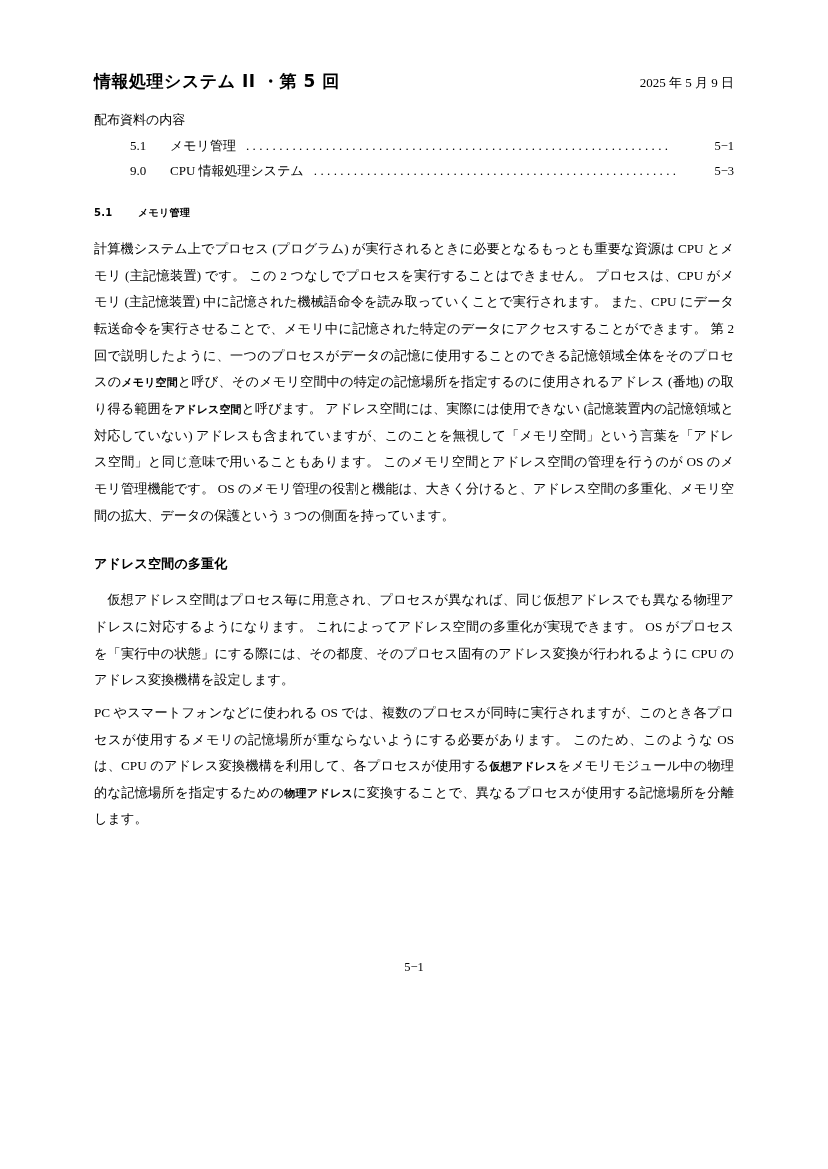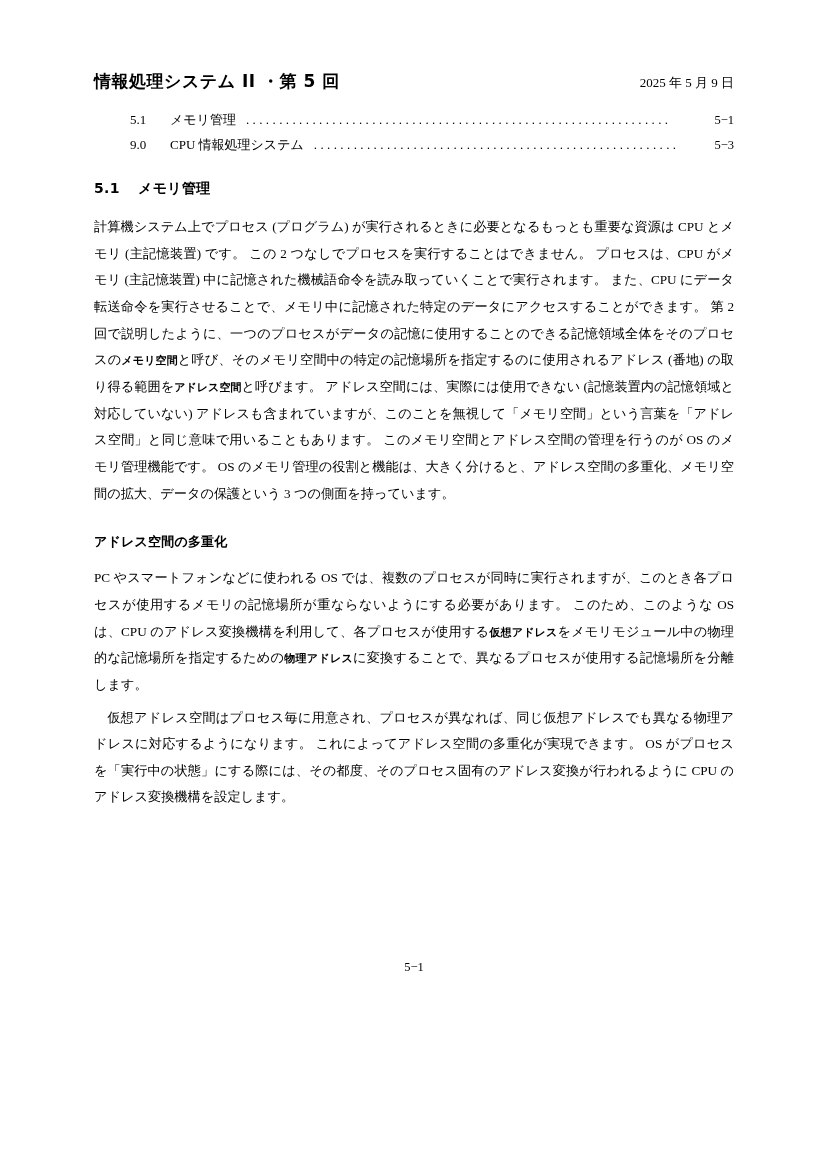--- a/index.html
+++ b/index.html
@@ -87,21 +87,21 @@
   .toc-page {
     width: 54px;
     text-align: right;
     flex: 0 0 54px;
     font-size: 12.5px;
   }
 
   
   h2.section-heading {
     font-family: "DejaVu Sans", sans-serif;
-    font-size: 14px;
+    font-size: 10px;
     font-weight: bold;
     margin: 22px 0 16px 0;
     letter-spacing: 0.3px;
   }
   h2.section-heading .sec-num {
     display: inline-block;
     min-width: 44px;
   }
   h3.sub-heading {
     font-family: "DejaVu Sans", sans-serif;
@@ -162,20 +162,21 @@
 <body>
 
 <div class="page">
   <div class="content">
 
     <div class="doc-header">
       <div class="doc-title">情報処理システム II ・第 5 回</div>
       <div class="doc-date">2025 年 5 月 9 日</div>
     </div>
 
+    <div class="toc-caption">配布資料の内容</div>
 
     <ul class="toc-list">
       <li class="toc-row">
         <span class="toc-num">5.1</span>
         <span class="toc-label">メモリ管理</span>
         <span class="toc-dots">................................................................</span>
         <span class="toc-page">5−1</span>
       </li>
       <li class="toc-row">
         <span class="toc-num">9.0</span>
@@ -187,20 +188,20 @@
 
     <h2 class="section-heading">
       <span class="sec-num">5.1</span><span>メモリ管理</span>
     </h2>
 
     <p class="body-text"><span>計算機システム上でプロセス (プログラム) が実行されるときに必要となるもっとも重要な資源は CPU とメモリ (主記憶装置) です。 この 2 つなしでプロセスを実行することはできません。 プロセスは、CPU がメモリ (主記憶装置) 中に記憶された機械語命令を読み取っていくことで実行されます。 また、CPU にデータ転送命令を実行させることで、メモリ中に記憶された特定のデータにアクセスすることができます。 第 2 回で説明したように、一つのプロセスがデータの記憶に使用することのできる記憶領域全体をそのプロセスの</span><span class="b">メモリ空間</span><span>と呼び、そのメモリ空間中の特定の記憶場所を指定するのに使用されるアドレス (番地) の取り得る範囲を</span><span class="b">アドレス空間</span><span>と呼びます。 アドレス空間には、実際には使用できない (記憶装置内の記憶領域と対応していない) アドレスも含まれていますが、このことを無視して「メモリ空間」という言葉を「アドレス空間」と同じ意味で用いることもあります。 このメモリ空間とアドレス空間の管理を行うのが OS のメモリ管理機能です。 OS のメモリ管理の役割と機能は、大きく分けると、アドレス空間の多重化、メモリ空間の拡大、データの保護という 3 つの側面を持っています。</span></p>
 
 
     <h3 class="sub-heading">アドレス空間の多重化</h3>
 
+    <p class="body-text indent">仮想アドレス空間はプロセス毎に用意され、プロセスが異なれば、同じ仮想アドレスでも異なる物理アドレスに対応するようになります。 これによってアドレス空間の多重化が実現できます。 OS がプロセスを「実行中の状態」にする際には、その都度、そのプロセス固有のアドレス変換が行われるように CPU のアドレス変換機構を設定します。</p>
+
     <p class="body-text"><span>PC やスマートフォンなどに使われる OS では、複数のプロセスが同時に実行されますが、このとき各プロセスが使用するメモリの記憶場所が重ならないようにする必要があります。 このため、このような OS は、CPU のアドレス変換機構を利用して、各プロセスが使用する</span><span class="b">仮想アドレス</span><span>をメモリモジュール中の物理的な記憶場所を指定するための</span><span class="b">物理アドレス</span><span>に変換することで、異なるプロセスが使用する記憶場所を分離します。</span></p>
-
-    <p class="body-text indent">仮想アドレス空間はプロセス毎に用意され、プロセスが異なれば、同じ仮想アドレスでも異なる物理アドレスに対応するようになります。 これによってアドレス空間の多重化が実現できます。 OS がプロセスを「実行中の状態」にする際には、その都度、そのプロセス固有のアドレス変換が行われるように CPU のアドレス変換機構を設定します。</p>
 
   </div>
 
   <div class="page-footer">5−1</div>
 </div>
 
 </body></html>

